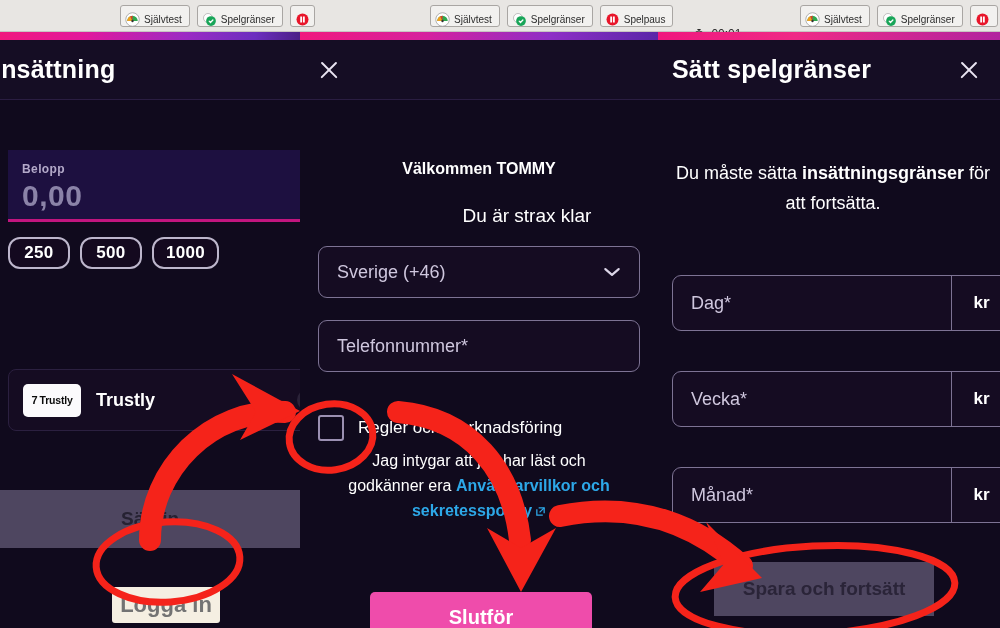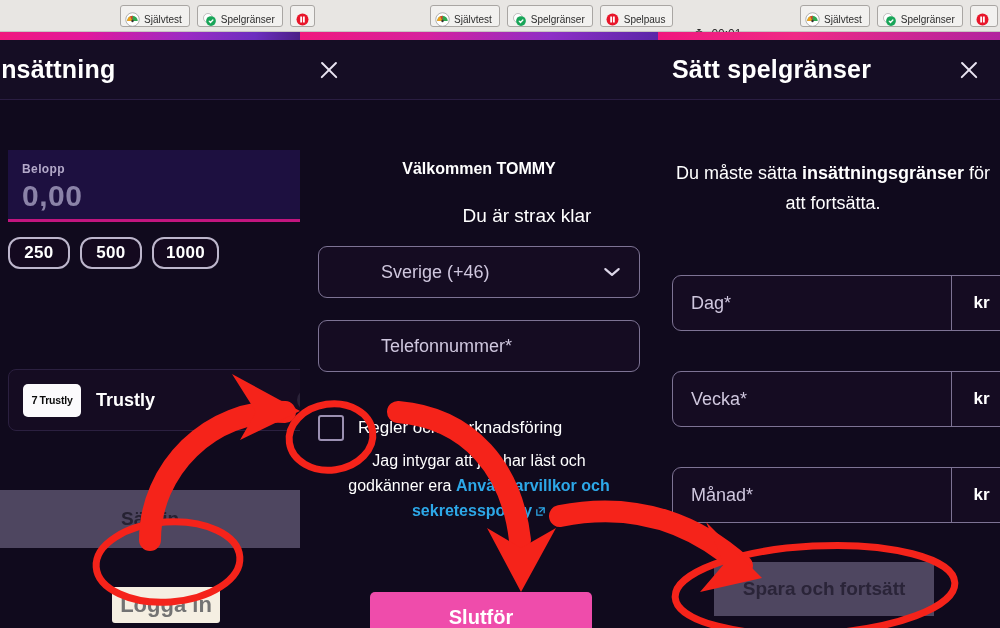--- a/index.html
+++ b/index.html
@@ -144,21 +144,21 @@
     position: absolute; left: 0; top: 105px; width: 100%;
     text-align: center; font-size: 19px; font-weight: normal; color: #ffffff; margin-left: 48px;
   }
   .field {
     position: absolute; left: 18px; width: 322px; height: 52px;
     border: 1.5px solid #7d7394; border-radius: 9px;
     background: #150c22;
     display: flex; align-items: center; padding: 0 18px;
     cursor: pointer;
   }
-  .field .ftext { font-size: 18px; color: #cfc7de; margin-left: 44px; }
+  .field .ftext { font-size: 18px; color: #cfc7de; }
   .field.f-country { top: 146px; justify-content: space-between; }
   .field.f-phone   { top: 220px; }
   .chev { width: 18px; height: 10px; flex: 0 0 18px; }
 
   .consent-row {
     position: absolute; left: 18px; top: 315px; width: 326px;
     display: flex; align-items: flex-start; gap: 14px;
   }
   .cbox {
     width: 26px; height: 26px; flex: 0 0 26px;

